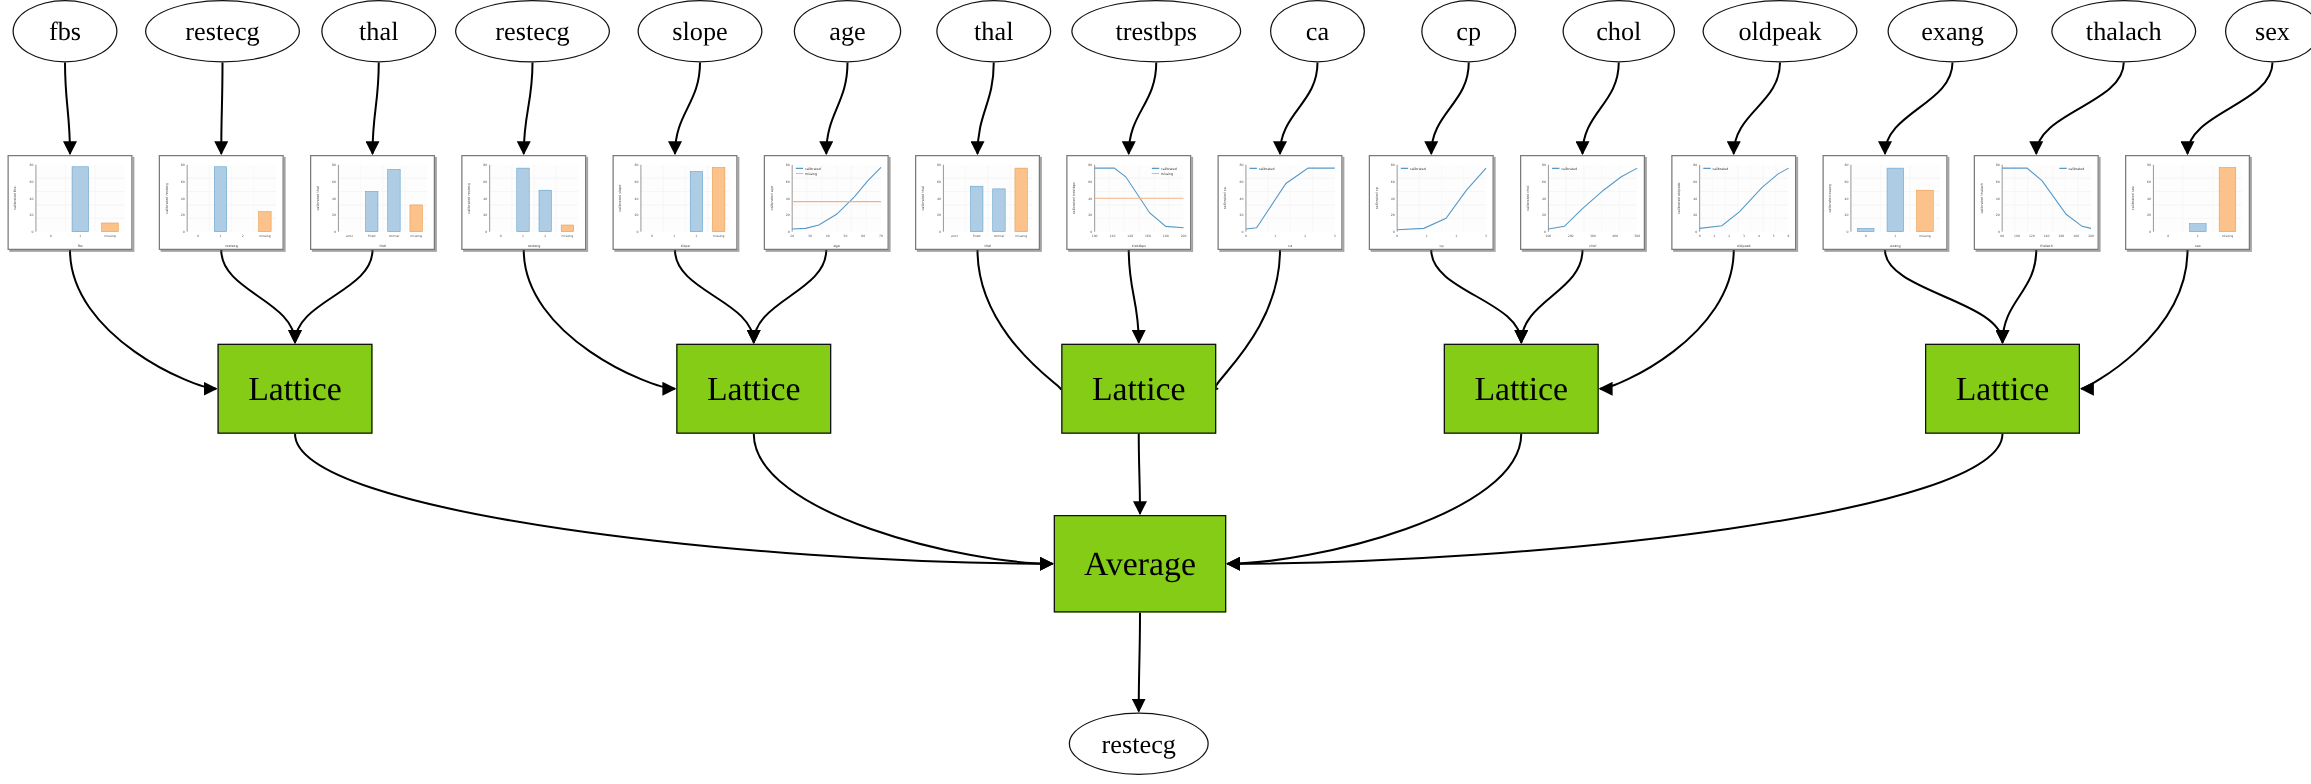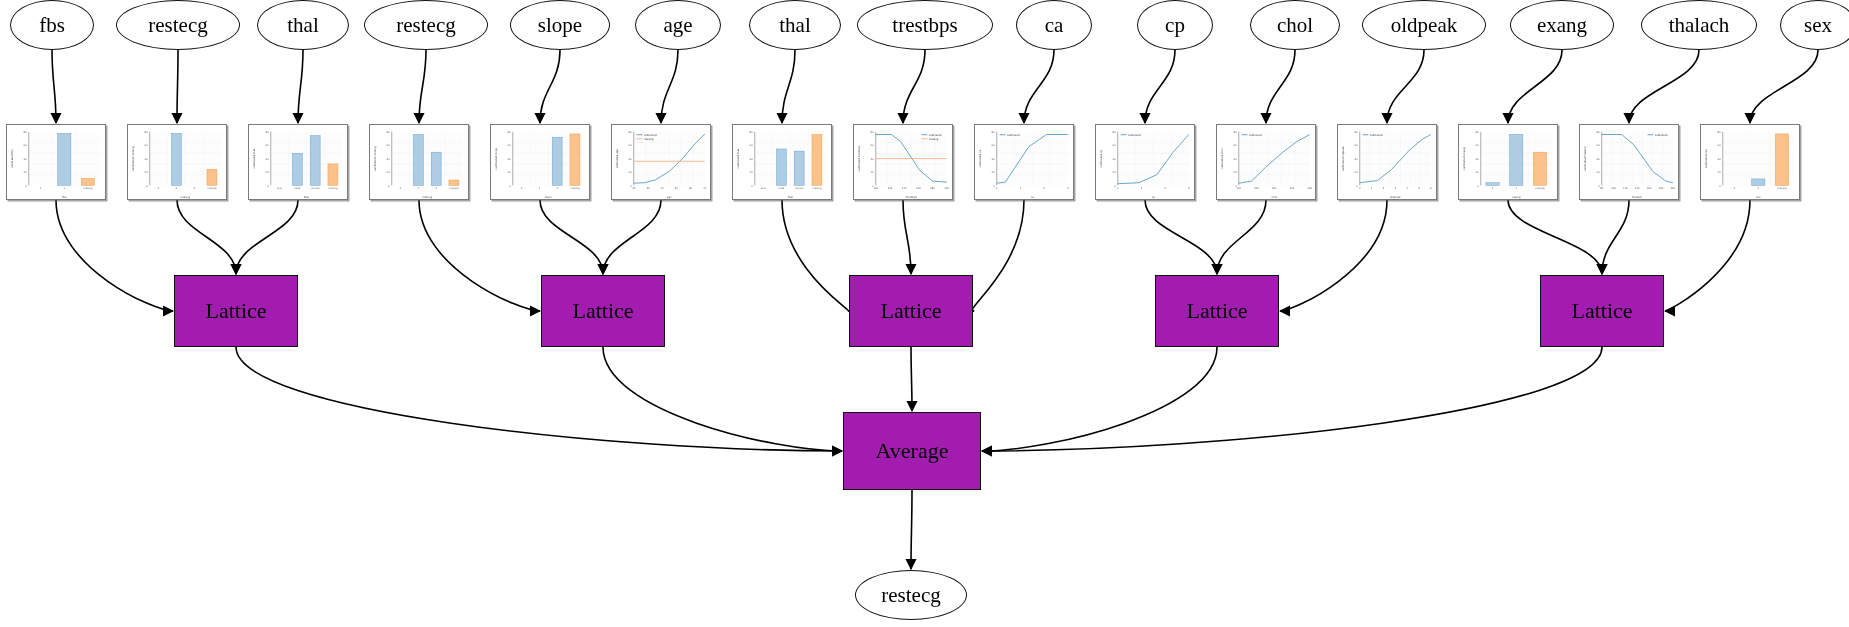--- a/index.html
+++ b/index.html
@@ -32,23 +32,23 @@
     background:#fff;
     box-shadow:1.5px 1.5px 0 rgba(90,90,90,.55);
     overflow:hidden;
   }
   .calib-panel .plot-svg{display:block;width:100%;height:100%;}
 
   
   .node-box{
     position:absolute;
     border:1.5px solid #111;
-    background:#a21caf;
+    background:#84cc16;
     display:flex;align-items:center;justify-content:center;
-    font-size:22px;line-height:1;
+    font-size:27px;line-height:1;
     white-space:nowrap;
     box-sizing:border-box;
   }
 </style>
 </head>
 <body>
 
 <div id="canvas">
   <svg class="layer-svg" id="edge-layer" viewBox="0 0 1849 627" xmlns="http://www.w3.org/2000/svg">
     <defs>

